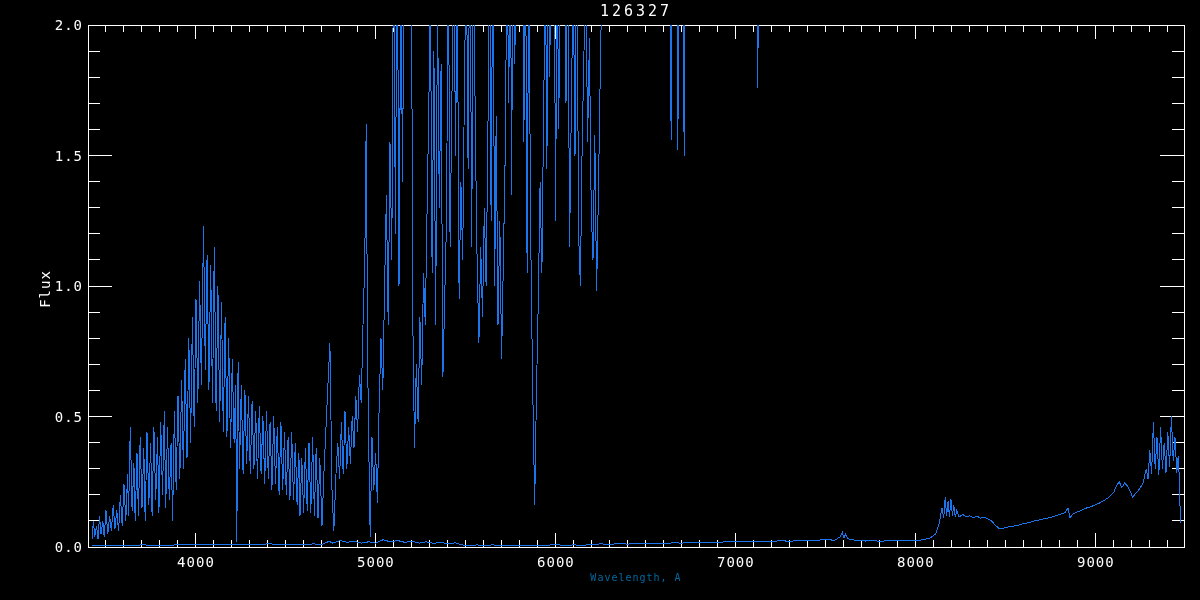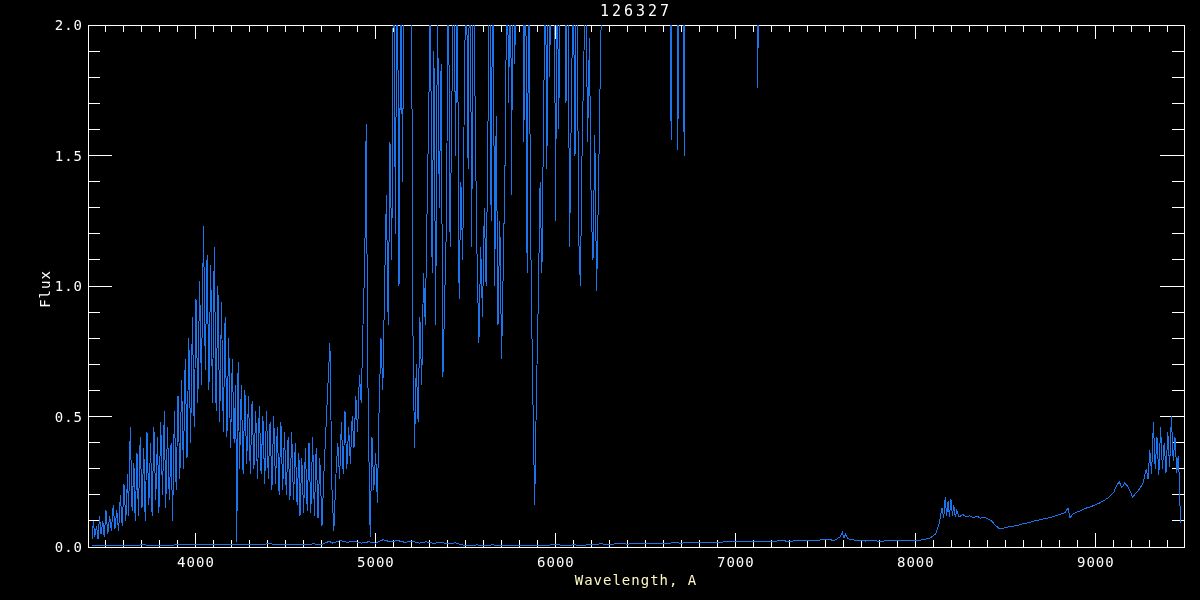--- a/index.html
+++ b/index.html
@@ -1,21 +1,21 @@
 <!DOCTYPE html>
 <html><head>
 <meta charset="utf-8">
 <style>
   html,body{margin:0;padding:0;background:#000;}
   #window{position:relative;width:1200px;height:600px;background:#000;overflow:hidden;
           font-family:"DejaVu Sans Mono", monospace;color:#fff;margin-left:8px;}
   #chart-title{position:absolute;left:80px;top:2px;width:1096px;text-align:center;
                font-size:15px;letter-spacing:3px;color:#fff;}
   #x-axis-label{position:absolute;left:80px;top:572px;width:1096px;text-align:center;
-                font-size:14px;letter-spacing:1px;color:#fef9c3;}
+                font-size:10px;letter-spacing:1px;color:#0369a1;}
   #y-axis-label{position:absolute;left:-23px;top:281px;width:120px;text-align:center;
                 font-size:14px;letter-spacing:1px;color:#fff;
                 transform:rotate(-90deg);transform-origin:center;}
   svg{position:absolute;left:0;top:0;}
   svg text{font-family:"DejaVu Sans Mono", monospace;fill:#fff;}
 </style>
 </head>
 <body>
 
 <div id="window">

